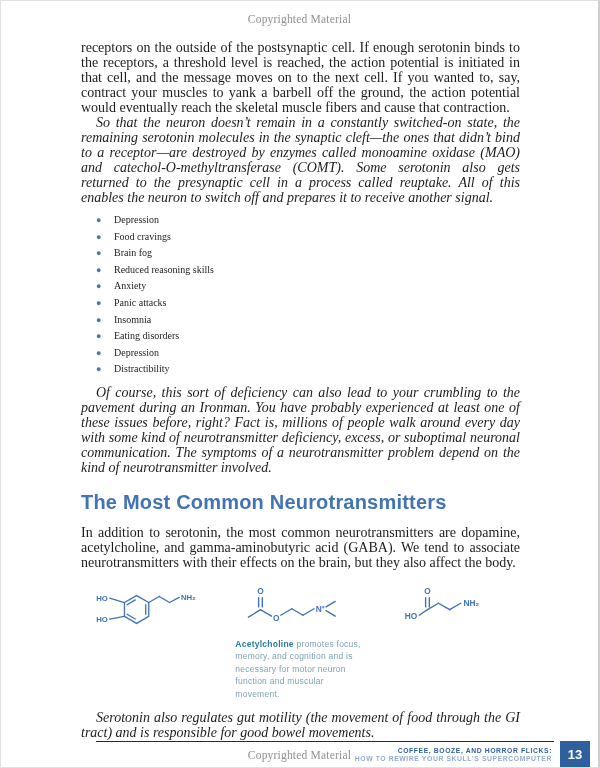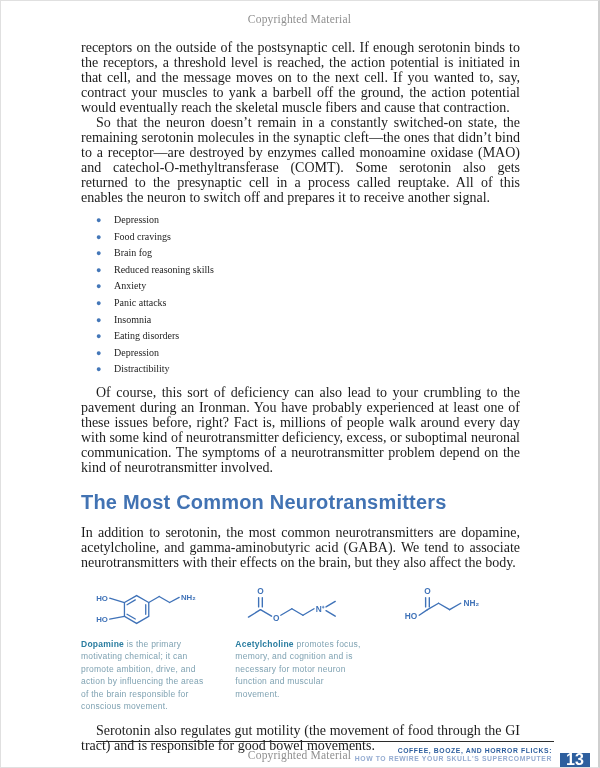--- a/index.html
+++ b/index.html
@@ -5,40 +5,40 @@
   * { margin:0; padding:0; box-sizing:border-box; }
   html, body { width:600px; background:#fff; }
   body { font-family:"Liberation Serif", serif; }
   .page { position:relative; width:600px; height:768px; background:#fff; overflow:hidden;
           border:1px solid #e0e0e0; border-right:2px solid #cfcfcf; }
   .copyright { font-size:11.5px; color:#8f8f8f; text-align:center; letter-spacing:.2px;
                font-family:"Liberation Serif", serif; }
   .copyright.top { padding-top:12px; }
   .content { margin:15px 78px 0 80px; color:#1c1c1c; }
   .para { font-size:14px; line-height:15px; text-align:justify; }
-  .para.indent { text-indent:15px; }
+  .para.indent { text-indent:15px;font-style:italic; }
   .bullet-list { list-style:none; margin:7px 0 7px 15px; }
   .bullet-list li { display:flex; align-items:baseline; font-size:10px; line-height:15.6px; }
   .dot { color:#4477b8; font-size:9px; width:18px; flex:none; }
   .section-heading { font-family:"Liberation Sans", sans-serif; font-size:20px; font-weight:700;
                      color:#4273b3; margin:16px 0 11px; letter-spacing:.2px; }
   .molecules { display:flex; gap:24px; margin:12px 0 10px; }
   .mol-col { flex:1; min-width:0; }
   .mol-col svg { display:block; width:100%; height:48px; margin-bottom:8px; overflow:visible; }
   .caption { font-family:"Liberation Sans", sans-serif; font-size:8.5px; line-height:12.5px;
              color:#7fa2b2; letter-spacing:.25px; }
   .caption b { color:#2a7da0; }
   .rule { position:absolute; left:95px; right:44px; bottom:25px; height:1px; background:#2b2b2b; }
   .copyright.bottom { position:absolute; left:0; right:0; bottom:6px; }
   .footer-title { position:absolute; right:46px; bottom:5px; text-align:right;
                   font-family:"Liberation Sans", sans-serif; font-weight:700; letter-spacing:.6px; }
   .ft1 { font-size:6.8px; color:#2e5f9e; margin-bottom:1px; }
   .ft2 { font-size:6.8px; color:#93abd1; }
-  .pagenum { position:absolute; right:8px; bottom:0; width:30px; height:14px; background:#2e5f9e;
-             color:#fff; font-family:"Liberation Sans", sans-serif; font-size:16px; font-weight:700;
+  .pagenum { position:absolute; right:8px; bottom:0; width:30px; height:26px; background:#2e5f9e;
+             color:#fff; font-family:"Liberation Sans", sans-serif; font-size:13px; font-weight:700;
              display:flex; align-items:center; justify-content:center; }
   svg text { font-family:"Liberation Sans", sans-serif; font-size:9px; font-weight:700; fill:#3f72b8; }
   svg .bond { stroke:#3f72b8; stroke-width:1.5; fill:none; stroke-linecap:round; }
 </style>
 </head>
 <body>
 
 <div class="page">
 
   <div class="copyright top">Copyrighted Material</div>
@@ -109,24 +109,20 @@
           <line class="bond" x1="62.5" y1="41" x2="53" y2="35.5"></line>
           <line class="bond" x1="33" y1="17" x2="50" y2="22"></line>
           <line class="bond" x1="33" y1="41" x2="50" y2="38"></line>
           <line class="bond" x1="78" y1="22" x2="90" y2="15"></line>
           <line class="bond" x1="90" y1="15" x2="102" y2="22"></line>
           <line class="bond" x1="102" y1="22" x2="113" y2="16"></line>
           <text x="31" y="20" text-anchor="end">HO</text>
           <text x="31" y="44" text-anchor="end">HO</text>
           <text x="115" y="19" text-anchor="start">NH₂</text>
         </svg>
-        <p class="caption">
-          <b>Dopamine</b>
-          <span>is the primary motivating chemical; it can promote ambition, drive, and action by influencing the areas of the brain responsible for conscious movement.</span>
-        </p>
       </div>
 
       <div class="mol-col">
         <svg viewBox="0 0 140 52" aria-hidden="true">
           <line class="bond" x1="14" y1="38" x2="27" y2="30"></line>
           <line class="bond" x1="25" y1="17" x2="25" y2="27"></line>
           <line class="bond" x1="29" y1="17" x2="29" y2="27"></line>
           <line class="bond" x1="27" y1="30" x2="39" y2="37"></line>
           <line class="bond" x1="49" y1="36" x2="61" y2="29"></line>
           <line class="bond" x1="61" y1="29" x2="73" y2="36"></line>

